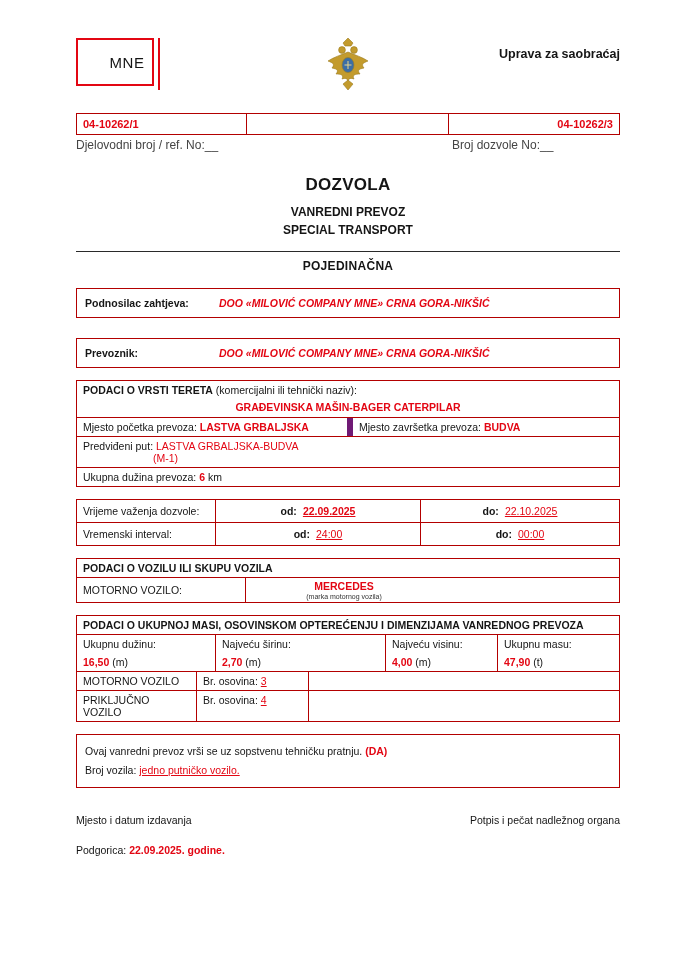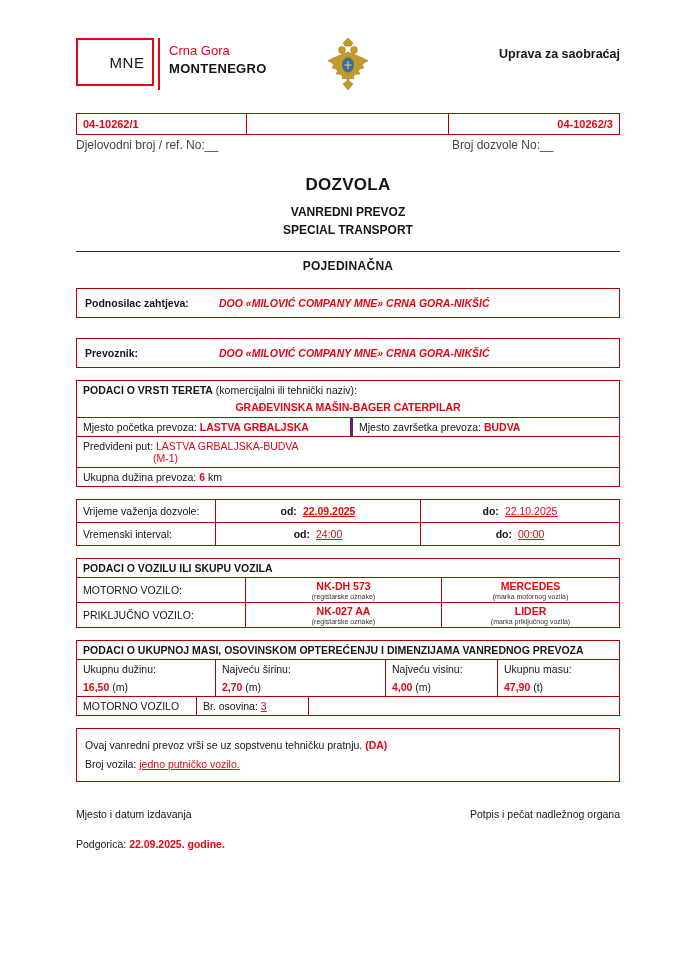--- a/index.html
+++ b/index.html
@@ -45,21 +45,21 @@
             padding:8px 8px; font-size:10.5px; margin-top:15px; }
   .kv-label { font-weight:bold; width:134px; flex:none; }
   .kv-value { color:#e30613; font-weight:bold;font-style:italic; }
 
   .sec { border:1px solid #b30000; margin-top:12px; font-size:10.5px; }
   .row { padding:3px 6px; }
   .row-line { border-top:1px solid #b30000; }
   .cargo-name { text-align:center; font-weight:bold; color:#e30613; padding:2px 6px 4px; }
   .split { display:flex; padding:0; }
   .split > div { padding:3px 6px; }
-  .split .left { width:276px; box-sizing:border-box; border-right:3px solid #701a75; flex:none; }
+  .split .left { width:276px; box-sizing:border-box; border-right:6px solid #701a75; flex:none; }
   .split .right { flex:1; }
   .m1-line { margin-left:70px; }
 
   
   .vrow { display:grid; grid-template-columns:139px 205px 1fr; }
   .vrow + .vrow { border-top:1px solid #b30000; }
   .vcell { padding:5px 6px; border-right:1px solid #b30000; }
   .vcell:last-child { border-right:none; }
   .vcell.center { display:flex; justify-content:center; gap:6px; }
 
@@ -94,24 +94,20 @@
 </head>
 <body>
 
 <div class="page">
 
   <div class="header">
     <div class="mne-box">
       <span>MNE</span>
     </div>
     <div class="hdr-sep"></div>
-    <div class="country">
-      <div class="country-local">Crna Gora</div>
-      <div class="country-en">MONTENEGRO</div>
-    </div>
     <div class="coat">
       <svg width="46" height="58" viewBox="0 0 46 58">
         <g fill="#c39b2d" stroke="#9c7c1e" stroke-width="0.6">
           <path d="M18 7 L23 2 L28 7 L26 10 L20 10 Z"></path>
           <circle cx="17" cy="14" r="3.4"></circle>
           <circle cx="29" cy="14" r="3.4"></circle>
           <path d="M23 16 C16 19 9 21 3 25 C8 27 10 28 7 32 C12 33 14 34 11 38 C16 38 19 39 17 43 C20 42 22 42 23 45 C24 42 26 42 29 43 C27 39 30 38 35 38 C32 34 34 33 39 32 C36 28 38 27 43 25 C37 21 30 19 23 16 Z"></path>
           <path d="M18 48 L23 44 L28 48 L23 54 Z"></path>
         </g>
         <ellipse cx="23" cy="29" rx="6" ry="7.5" fill="#3c6ea5" stroke="#9c7c1e" stroke-width="0.6"></ellipse>
@@ -202,37 +198,22 @@
         <span class="red u">00:00</span>
       </div>
     </div>
   </div>
 
   <div class="sec">
     <div class="sec-head">PODACI O VOZILU ILI SKUPU VOZILA</div>
     <div class="veh-row">
       <div class="veh-cell veh-label">MOTORNO VOZILO:</div>
       <div class="veh-cell veh-val">
-        <div class="veh-main">NK-DH 573</div>
-        <div class="veh-cap">(registarske oznake)</div>
-      </div>
-      <div class="veh-cell veh-val">
         <div class="veh-main">MERCEDES</div>
         <div class="veh-cap">(marka motornog vozila)</div>
-      </div>
-    </div>
-    <div class="veh-row">
-      <div class="veh-cell veh-label">PRIKLJUČNO VOZILO:</div>
-      <div class="veh-cell veh-val">
-        <div class="veh-main">NK-027 AA</div>
-        <div class="veh-cap">(registarske oznake)</div>
-      </div>
-      <div class="veh-cell veh-val">
-        <div class="veh-main">LIDER</div>
-        <div class="veh-cap">(marka priključnog vozila)</div>
       </div>
     </div>
   </div>
 
   <div class="sec">
     <div class="sec-head" style="border-bottom:1px solid #b30000;">PODACI O UKUPNOJ MASI, OSOVINSKOM  OPTEREĆENJU I  DIMENZIJAMA VANREDNOG PREVOZA</div>
     <div class="dim-grid">
       <div class="dcell">Ukupnu dužinu:</div>
       <div class="dcell">Najveću širinu:</div>
       <div class="dcell">Najveću visinu:</div>
@@ -255,20 +236,28 @@
       </div>
     </div>
     <div class="axle-row">
       <div class="acell">MOTORNO VOZILO</div>
       <div class="acell">
         <span>Br. osovina:</span>
         <span class="red u">3</span>
       </div>
       <div class="acell"></div>
     </div>
+    <div class="axle-row">
+      <div class="acell">PRIKLJUČNO VOZILO</div>
+      <div class="acell">
+        <span>Br. osovina:</span>
+        <span class="red u">4</span>
+      </div>
+      <div class="acell"></div>
+    </div>
   </div>
 
   <div class="escort">
     <div>
       <span>Ovaj vanredni prevoz vrši se  uz sopstvenu tehničku pratnju.</span>
       <span class="red b">(DA)</span>
     </div>
     <div>
       <span>Broj vozila:</span>
       <span class="red u">jedno putničko vozilo.</span>

